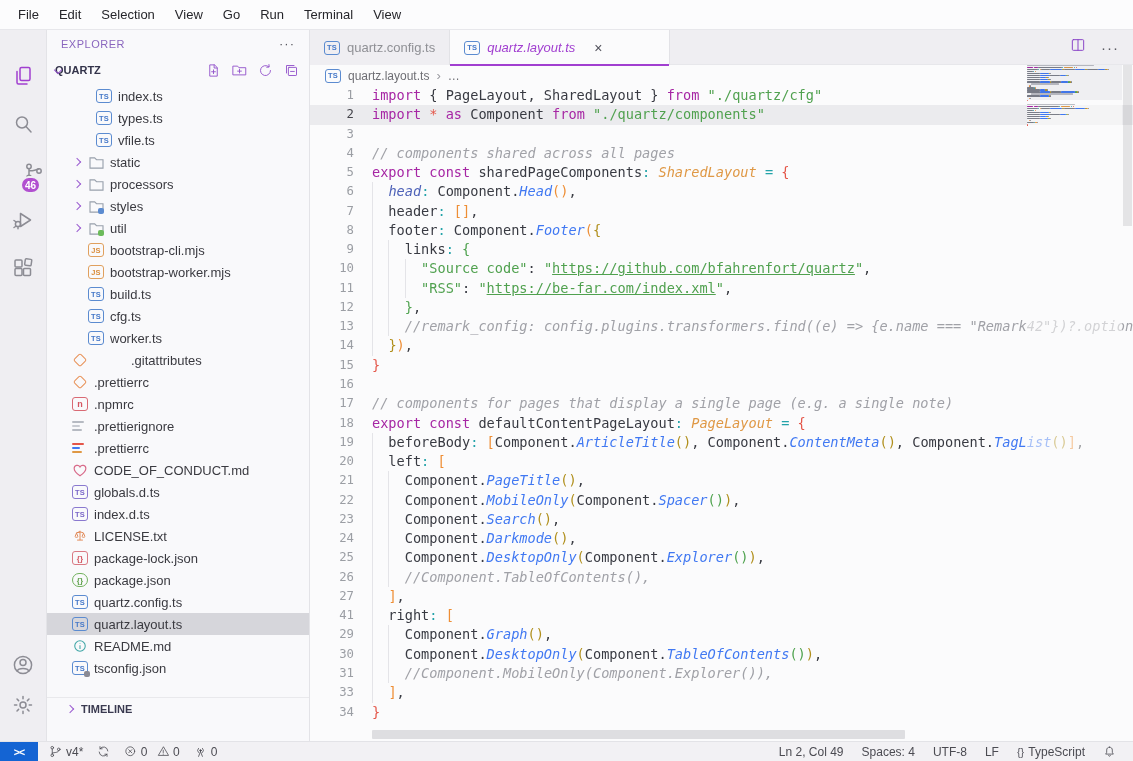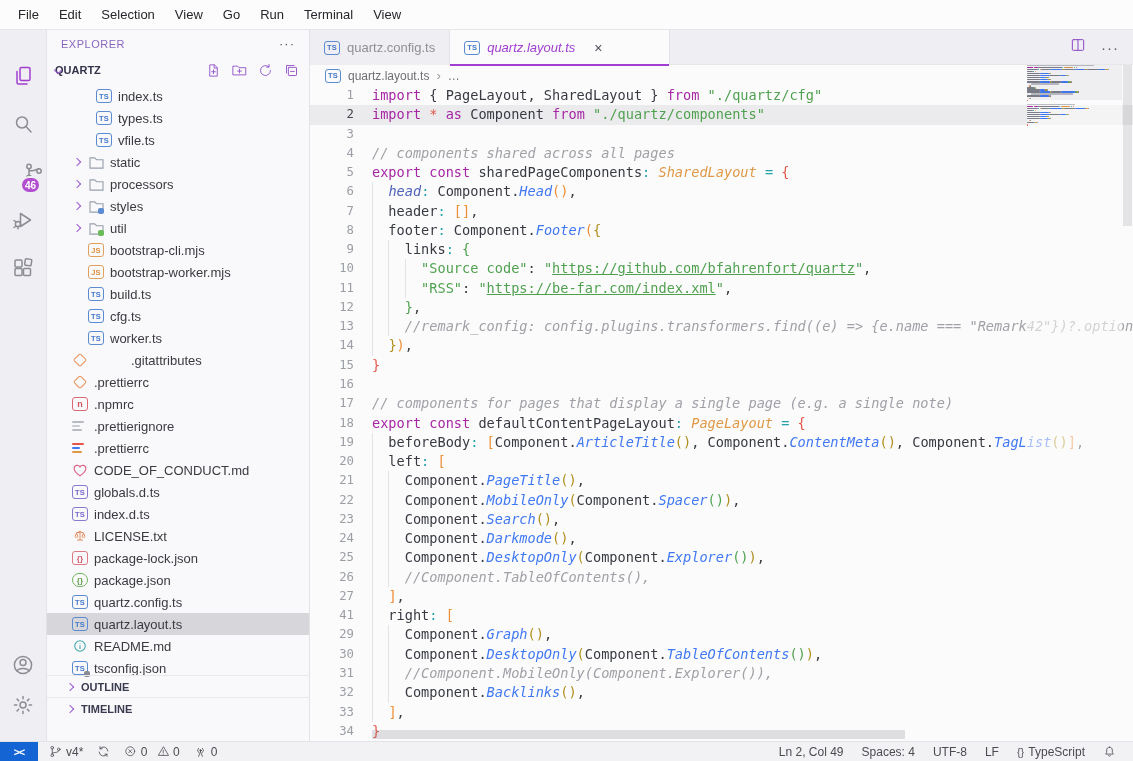--- a/index.html
+++ b/index.html
@@ -344,24 +344,20 @@
               <path d="M12 10.5V17M12 7v.8"></path>
             </svg>
           </span>
           <span>README.md</span>
         </div>
         <div class="file-row" style="padding-left: 25px;">
           <span class="fic" style="position:relative">TS<span class="dot" style="background:#8A8A94;right:-3px;bottom:-3px"></span></span>
           <span>tsconfig.json</span>
         </div>
       </div>
-    <div class="sb-bottom" id="sec-outline" style="bottom:44px">
-      <span class="chev"></span>
-      <span>OUTLINE</span>
-    </div>
     <div class="sb-bottom" id="sec-timeline" style="bottom:22px">
       <span class="chev"></span>
       <span>TIMELINE</span>
     </div>
   </div>
 
   <div id="editor">
     <div id="tabbar">
         <div class="tab">
           <span class="fic" style="font-style:normal">TS</span>
@@ -411,21 +407,20 @@
         <div class="cl"><span class="ln">22</span><span class="lt"><span class="guide" style="left: 0px;"></span><span class="guide" style="left: 16.38px;"></span><span class="tk-d">    Component.</span><span class="tk-f">MobileOnly</span><span class="tk-b3">(</span><span class="tk-d">Component.</span><span class="tk-f">Spacer</span><span class="tk-b4">()</span><span class="tk-b3">)</span><span class="tk-d">,</span></span></div>
         <div class="cl"><span class="ln">23</span><span class="lt"><span class="guide" style="left: 0px;"></span><span class="guide" style="left: 16.38px;"></span><span class="tk-d">    Component.</span><span class="tk-f">Search</span><span class="tk-b3">()</span><span class="tk-d">,</span></span></div>
         <div class="cl"><span class="ln">24</span><span class="lt"><span class="guide" style="left: 0px;"></span><span class="guide" style="left: 16.38px;"></span><span class="tk-d">    Component.</span><span class="tk-f">Darkmode</span><span class="tk-b3">()</span><span class="tk-d">,</span></span></div>
         <div class="cl"><span class="ln">25</span><span class="lt"><span class="guide" style="left: 0px;"></span><span class="guide" style="left: 16.38px;"></span><span class="tk-d">    Component.</span><span class="tk-f">DesktopOnly</span><span class="tk-b3">(</span><span class="tk-d">Component.</span><span class="tk-f">Explorer</span><span class="tk-b4">()</span><span class="tk-b3">)</span><span class="tk-d">,</span></span></div>
         <div class="cl"><span class="ln">26</span><span class="lt"><span class="guide" style="left: 0px;"></span><span class="guide" style="left: 16.38px;"></span><span class="tk-d">    </span><span class="tk-c">//Component.TableOfContents(),</span></span></div>
         <div class="cl"><span class="ln">27</span><span class="lt"><span class="guide" style="left: 0px;"></span><span class="tk-d">  </span><span class="tk-b2">]</span><span class="tk-d">,</span></span></div>
         <div class="cl"><span class="ln">41</span><span class="lt"><span class="guide" style="left: 0px;"></span><span class="tk-d">  right</span><span class="tk-o">:</span><span class="tk-d"> </span><span class="tk-b2">[</span></span></div>
         <div class="cl"><span class="ln">29</span><span class="lt"><span class="guide" style="left: 0px;"></span><span class="guide" style="left: 16.38px;"></span><span class="tk-d">    Component.</span><span class="tk-f">Graph</span><span class="tk-b3">()</span><span class="tk-d">,</span></span></div>
         <div class="cl"><span class="ln">30</span><span class="lt"><span class="guide" style="left: 0px;"></span><span class="guide" style="left: 16.38px;"></span><span class="tk-d">    Component.</span><span class="tk-f">DesktopOnly</span><span class="tk-b3">(</span><span class="tk-d">Component.</span><span class="tk-f">TableOfContents</span><span class="tk-b4">()</span><span class="tk-b3">)</span><span class="tk-d">,</span></span></div>
         <div class="cl"><span class="ln">31</span><span class="lt"><span class="guide" style="left: 0px;"></span><span class="guide" style="left: 16.38px;"></span><span class="tk-d">    </span><span class="tk-c">//Component.MobileOnly(Component.Explorer()),</span></span></div>
-        <div class="cl"><span class="ln">32</span><span class="lt"><span class="guide" style="left: 0px;"></span><span class="guide" style="left: 16.38px;"></span><span class="tk-d">    Component.</span><span class="tk-f">Backlinks</span><span class="tk-b3">()</span><span class="tk-d">,</span></span></div>
         <div class="cl"><span class="ln">33</span><span class="lt"><span class="guide" style="left: 0px;"></span><span class="tk-d">  </span><span class="tk-b2">]</span><span class="tk-d">,</span></span></div>
         <div class="cl"><span class="ln">34</span><span class="lt"><span class="tk-r">}</span></span></div>
       </div>
     <div id="mm-fade"></div>
     <div id="minimap">
         <div class="mm-row">
           <span class="mm-seg" style="width: 5.64px; background: rgb(166, 38, 164);"></span>
           <span class="mm-seg" style="width: 28.2px; background: rgb(123, 126, 136);"></span>
           <span class="mm-seg" style="width: 3.76px; background: rgb(166, 38, 164);"></span>
           <span class="mm-seg" style="width: 0.94px;"></span>

